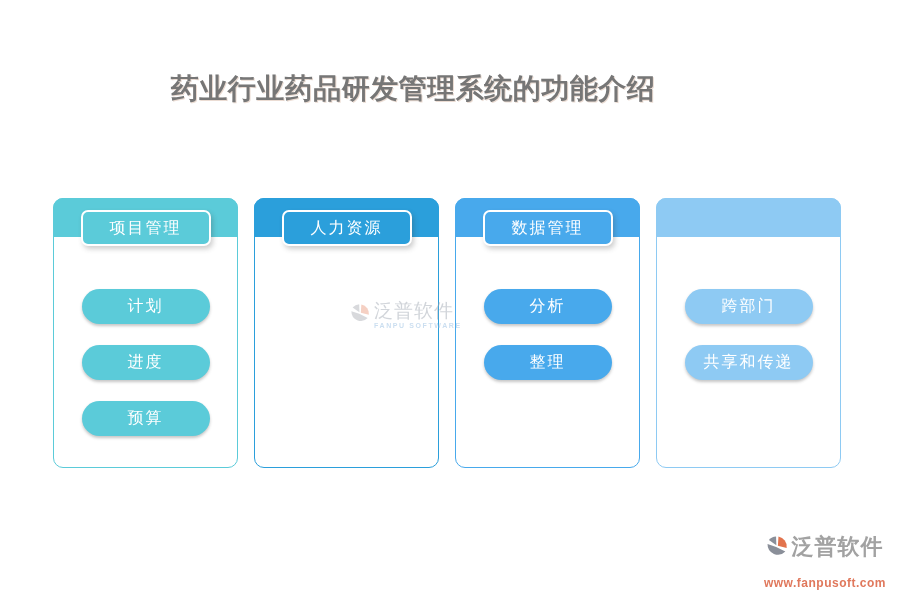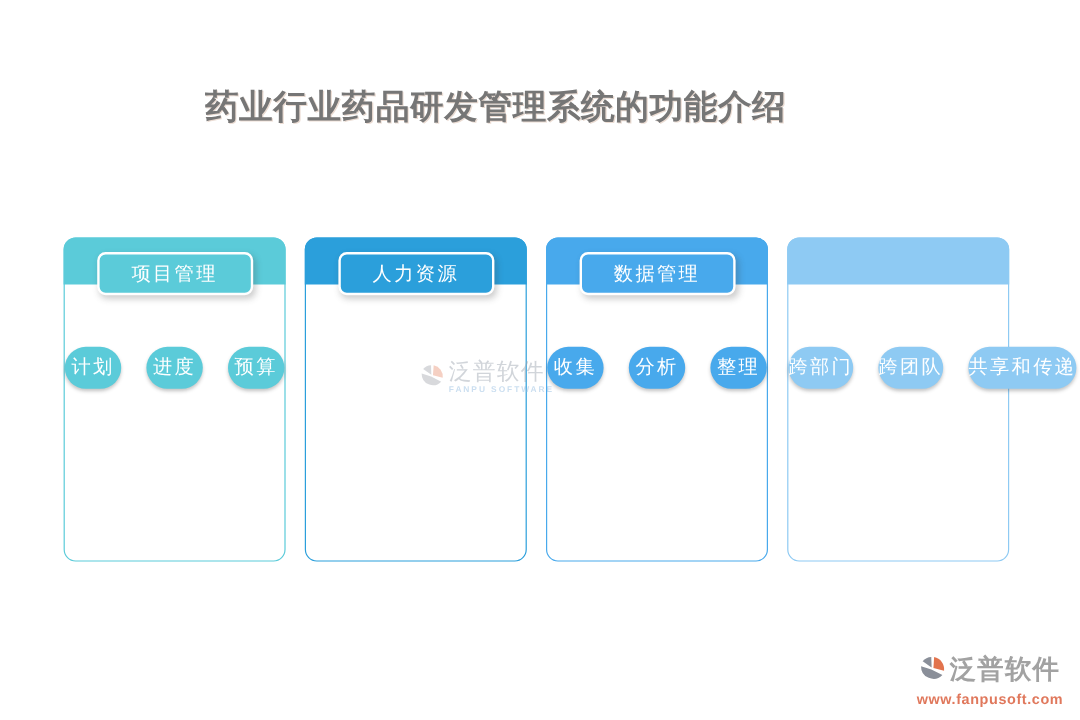--- a/index.html
+++ b/index.html
@@ -50,21 +50,21 @@
     border:2px solid #ffffff;
     border-radius:7px;
     box-shadow:2px 3px 5px rgba(60,60,60,0.25);
     display:flex;align-items:center;justify-content:center;
     color:#ffffff;
     font-size:16px;letter-spacing:2px;
     white-space:nowrap;
   }
   .card-items{
     position:absolute;top:90px;left:0;right:0;
-    display:flex;flex-direction:row;align-items:center;gap:21px;
+    display:flex;flex-direction:column;align-items:center;gap:21px;
   }
   .pill{
     width:128px;height:35px;
     background:var(--c);
     border-radius:18px;
     box-shadow:0 2px 3px rgba(50,50,50,0.28);
     display:flex;align-items:center;justify-content:center;
     color:#ffffff;
     font-size:16px;letter-spacing:2px;
     white-space:nowrap;
@@ -91,21 +91,21 @@
   .fb-row{display:flex;align-items:center;gap:2px;}
   .footer-brand .logo-icon{width:23px;height:23px;}
   .fb-name{
     font-family:"Liberation Serif","DejaVu Serif",serif;
     font-weight:bold;
     font-size:22px;
     color:var(--brand,#a2a2a2);
     letter-spacing:1px;
   }
   .fb-url{
-    margin-top:8px;
+    margin-top:19px;
     font-size:12px;font-weight:bold;
     color:var(--url,#e0785c);
     letter-spacing:0.5px;
   }
 </style>
 </head>
 <body>
 
 <div class="page">
 
@@ -133,31 +133,29 @@
       <div class="card-items">
       </div>
     </div>
 
     <div class="card" style="--c: #48a9ec;">
       <div class="card-band"></div>
       <div class="card-tab">
         <span>数据管理</span>
       </div>
       <div class="card-items">
-        <div class="pill">收集</div>
         <div class="pill">分析</div>
         <div class="pill">整理</div>
       </div>
     </div>
 
     <div class="card" style="--c: #8ecaf3;">
       <div class="card-band"></div>
       <div class="card-items">
         <div class="pill">跨部门</div>
-        <div class="pill">跨团队</div>
         <div class="pill">共享和传递</div>
       </div>
     </div>
 
   </div>
 
   <div class="watermark">
     <svg class="logo-icon" viewBox="0 0 24 24">
       <path d="M10.5 1.5 A10.5 10.5 0 0 0 3 5.2 L10.8 10.6 Z" fill="#8a8f99"></path>
       <path d="M13 1.6 A10.8 10.8 0 0 1 21.6 13.5 L12.4 11.2 Z" fill="#e2734d"></path>

